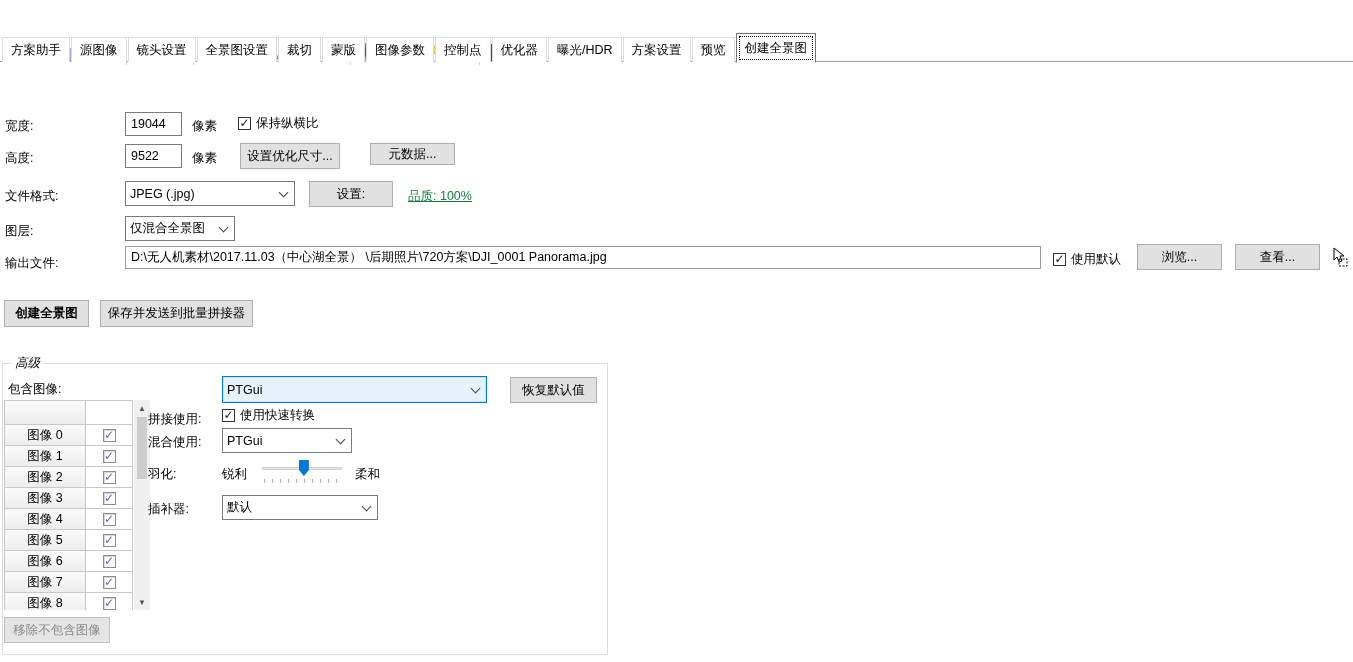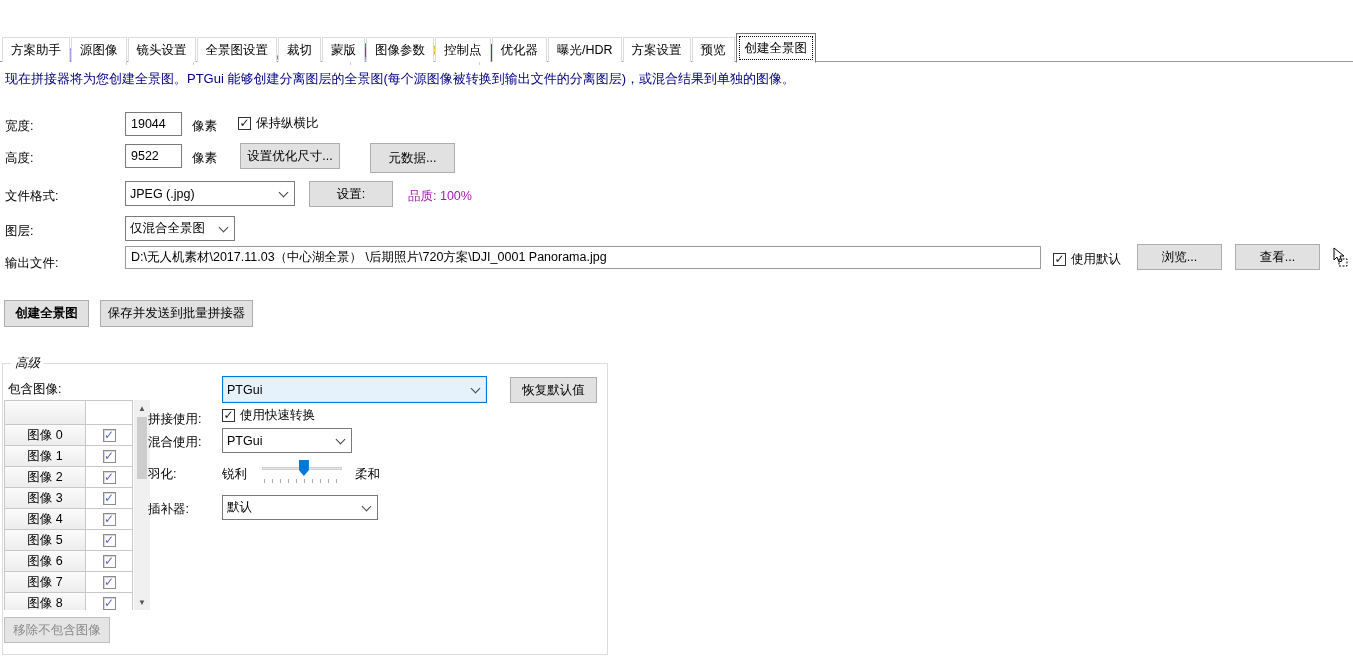--- a/index.html
+++ b/index.html
@@ -36,21 +36,21 @@
   .combo { position:absolute; background:#fff; border:1px solid #7a7a7a; display:flex;
            align-items:center; padding:0 4px; cursor:default; }
   .combo .val { flex:1; white-space:nowrap; overflow:hidden; }
   .combo.focus { background:#e5f1fb; border:1px solid #0078d7; box-shadow:inset 0 0 0 1px #cce4f7; }
   .chev { width:7px; height:7px; border-right:1.4px solid #444; border-bottom:1.4px solid #444;
           transform:rotate(45deg); margin:-3px 3px 0 4px; flex:none; }
   .checkrow { position:absolute; display:flex; align-items:center; gap:5px; white-space:nowrap; }
   .cb { width:13px; height:13px; border:1px solid #333; background:#fff; display:inline-flex;
         align-items:center; justify-content:center; font-size:12px; line-height:1; flex:none; }
   .cb.on::after { content:"✓"; color:#111; margin-top:-1px; }
-  .link { position:absolute; color:#a21caf; white-space:nowrap; cursor:pointer; }
+  .link { position:absolute; color:#15803d; text-decoration:underline; white-space:nowrap; cursor:pointer; }
 
   
   .group { position:absolute; left:2px; top:363px; width:606px; height:292px;
            border:1px solid #dcdcdc; }
   .group-title { position:absolute; left:8px; top:-9px; background:#fff; padding:0 4px;font-style:italic; }
 
   
   .imgtable { position:absolute; left:4px; top:400px; width:146px; height:210px; display:flex; }
   .tbl { width:129px; overflow:hidden; border-top:1px solid #c8c8c8; border-left:1px solid #c8c8c8; }
   .trow { display:flex; }
@@ -195,35 +195,34 @@
       <div class="tab">图像参数</div>
       <div class="tab">控制点</div>
       <div class="tab">优化器</div>
       <div class="tab">曝光/HDR</div>
       <div class="tab">方案设置</div>
       <div class="tab">预览</div>
       <div class="tab selected">创建全景图</div>
     </div>
   </div>
 
-  <div class="descr">现在拼接器将为您创建全景图。PTGui 能够创建分离图层的全景图(每个源图像被转换到输出文件的分离图层)，或混合结果到单独的图像。</div>
 
   <div class="lbl" style="left:5px;top:118px;">宽度:</div>
   <input class="txtinput" style="left: 125px; top: 112px; width: 57px; height: 24px;" value="19044">
   <div class="lbl" style="left:192px;top:118px;">像素</div>
   <div class="checkrow" style="left:238px;top:115px;">
     <span class="cb on"></span>
     <span>保持纵横比</span>
   </div>
 
   <div class="lbl" style="left:5px;top:150px;">高度:</div>
   <input class="txtinput" style="left: 125px; top: 144px; width: 57px; height: 24px;" value="9522">
   <div class="lbl" style="left:192px;top:150px;">像素</div>
   <div class="btn" style="left:240px;top:143px;width:100px;height:26px;">设置优化尺寸...</div>
-  <div class="btn" style="left:370px;top:143px;width:85px;height:30px;">元数据...</div>
+  <div class="btn" style="left:370px;top:143px;width:85px;height:22px;">元数据...</div>
 
   <div class="lbl" style="left:5px;top:188px;">文件格式:</div>
   <div class="combo" style="left:125px;top:181px;width:170px;height:25px;">
     <span class="val">JPEG (.jpg)</span>
     <span class="chev"></span>
   </div>
   <div class="btn" style="left:309px;top:181px;width:84px;height:26px;">设置:</div>
   <div class="link" style="left:408px;top:188px;">品质: 100%</div>
 
   <div class="lbl" style="left:5px;top:223px;">图层:</div>

